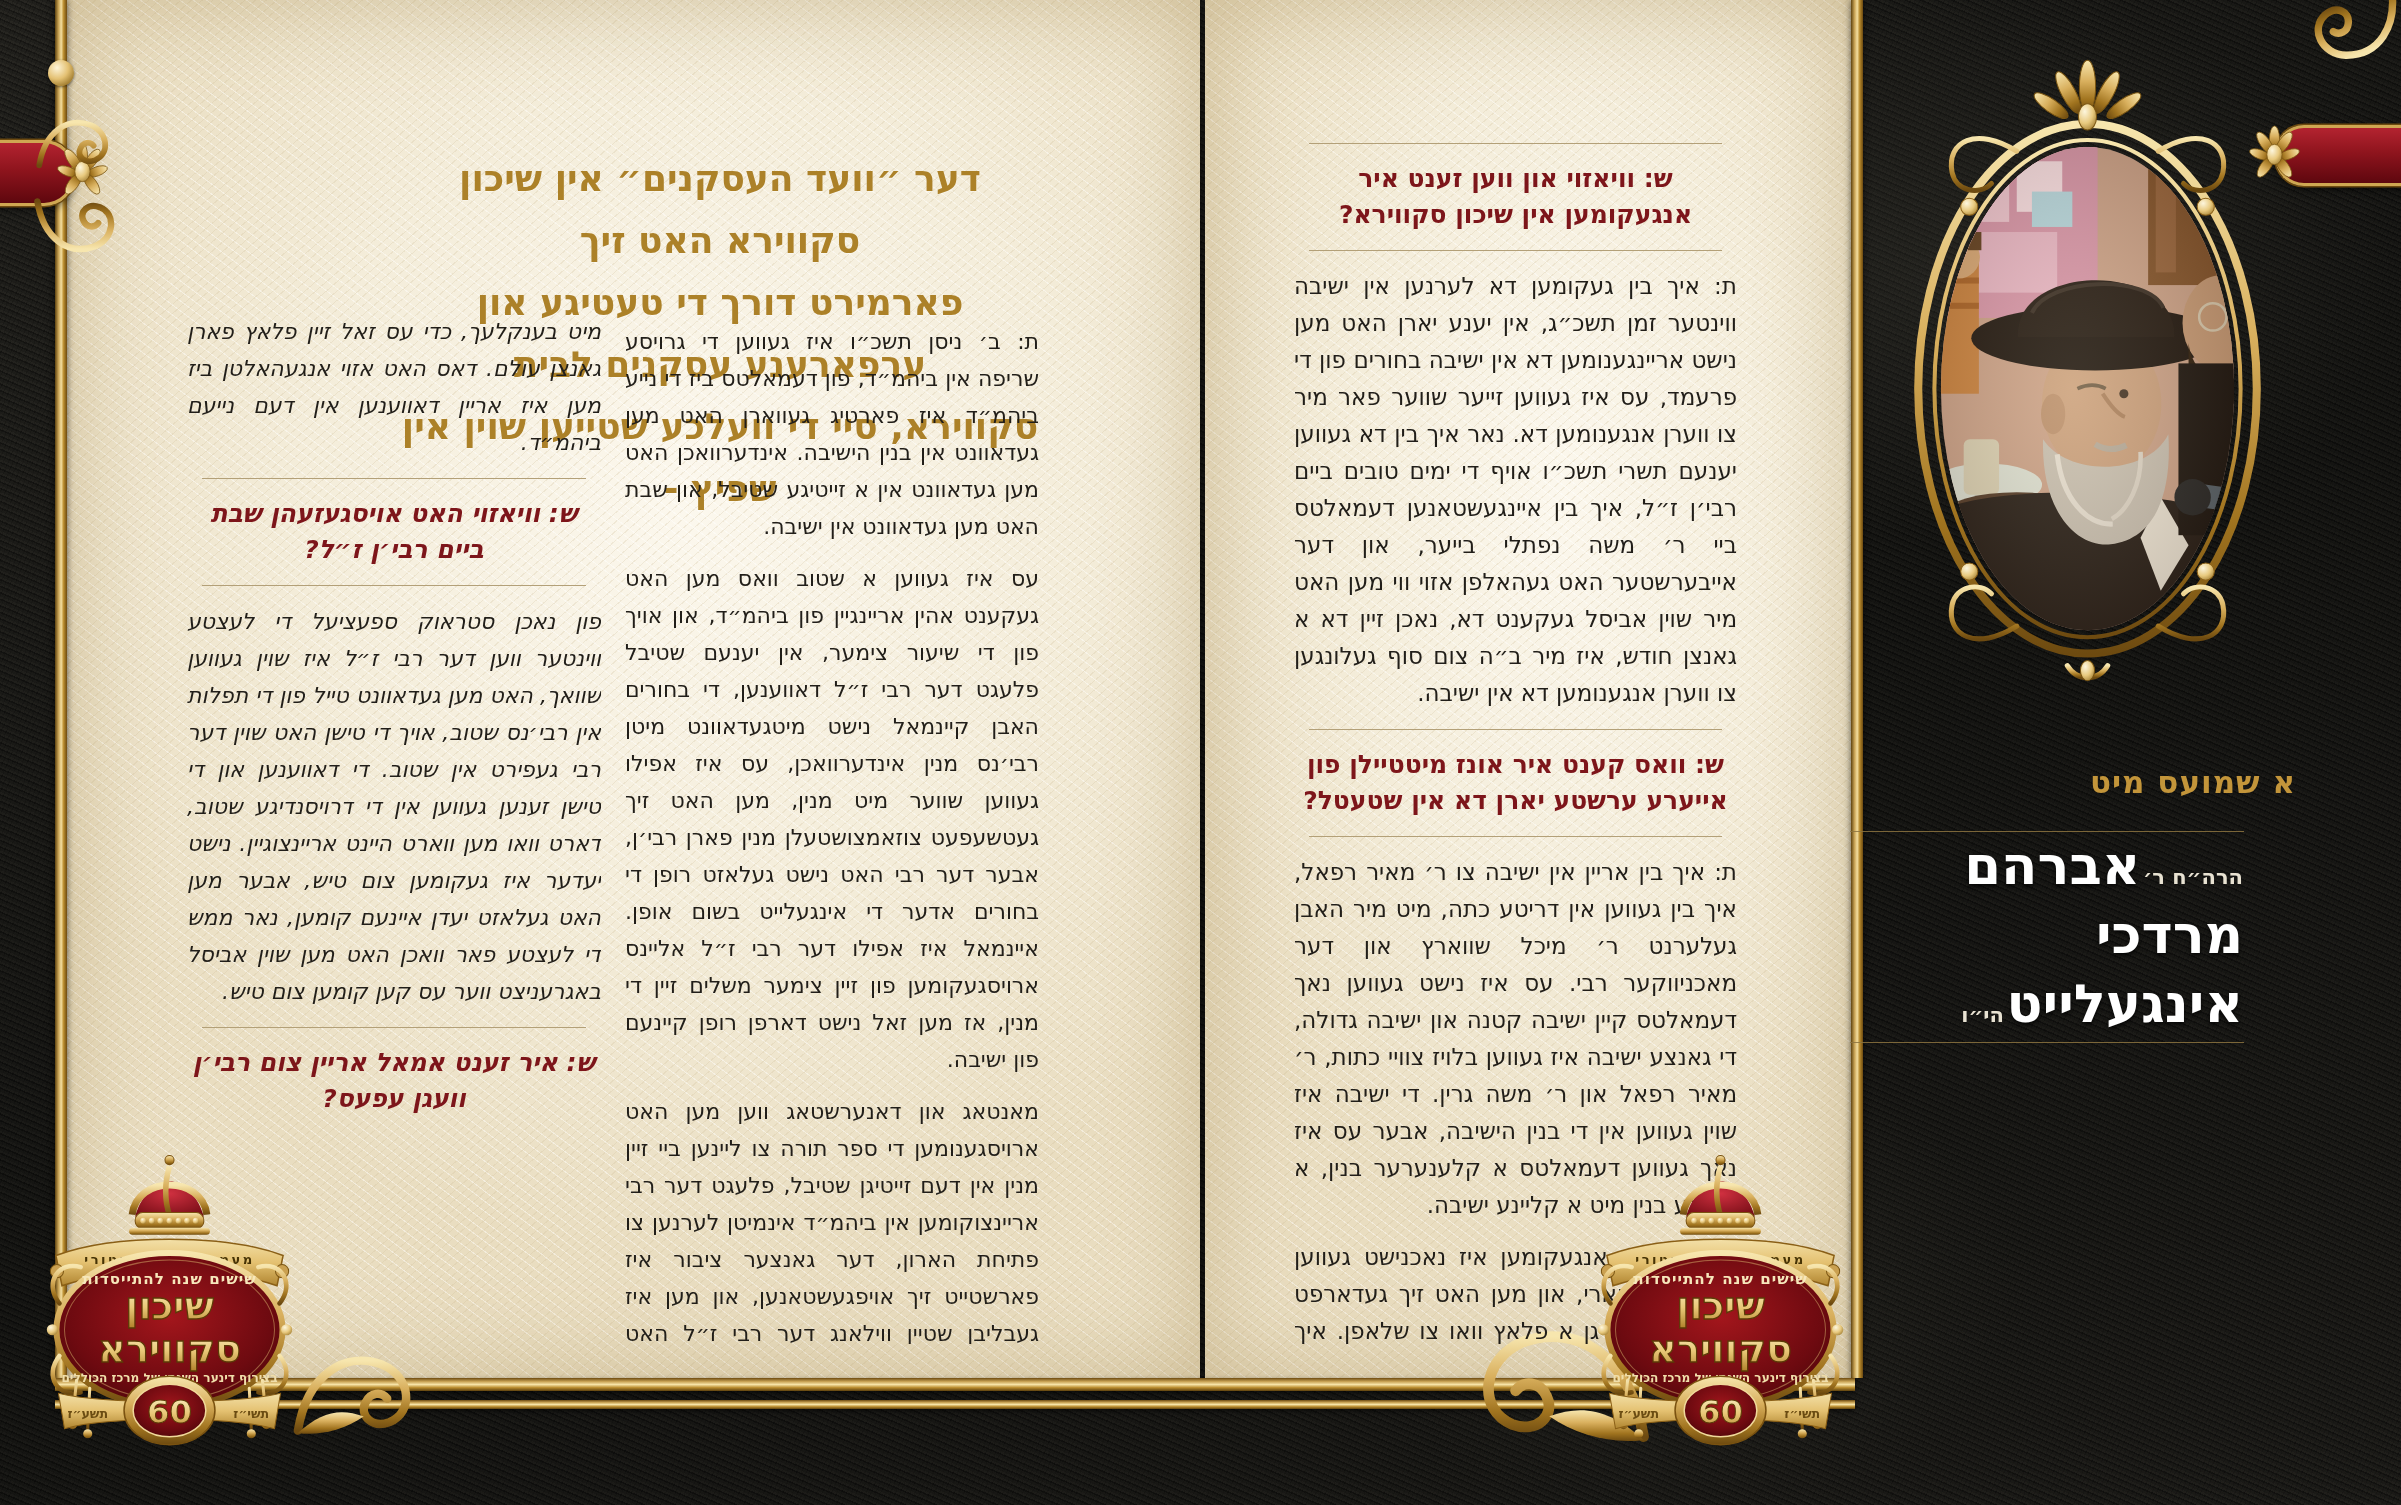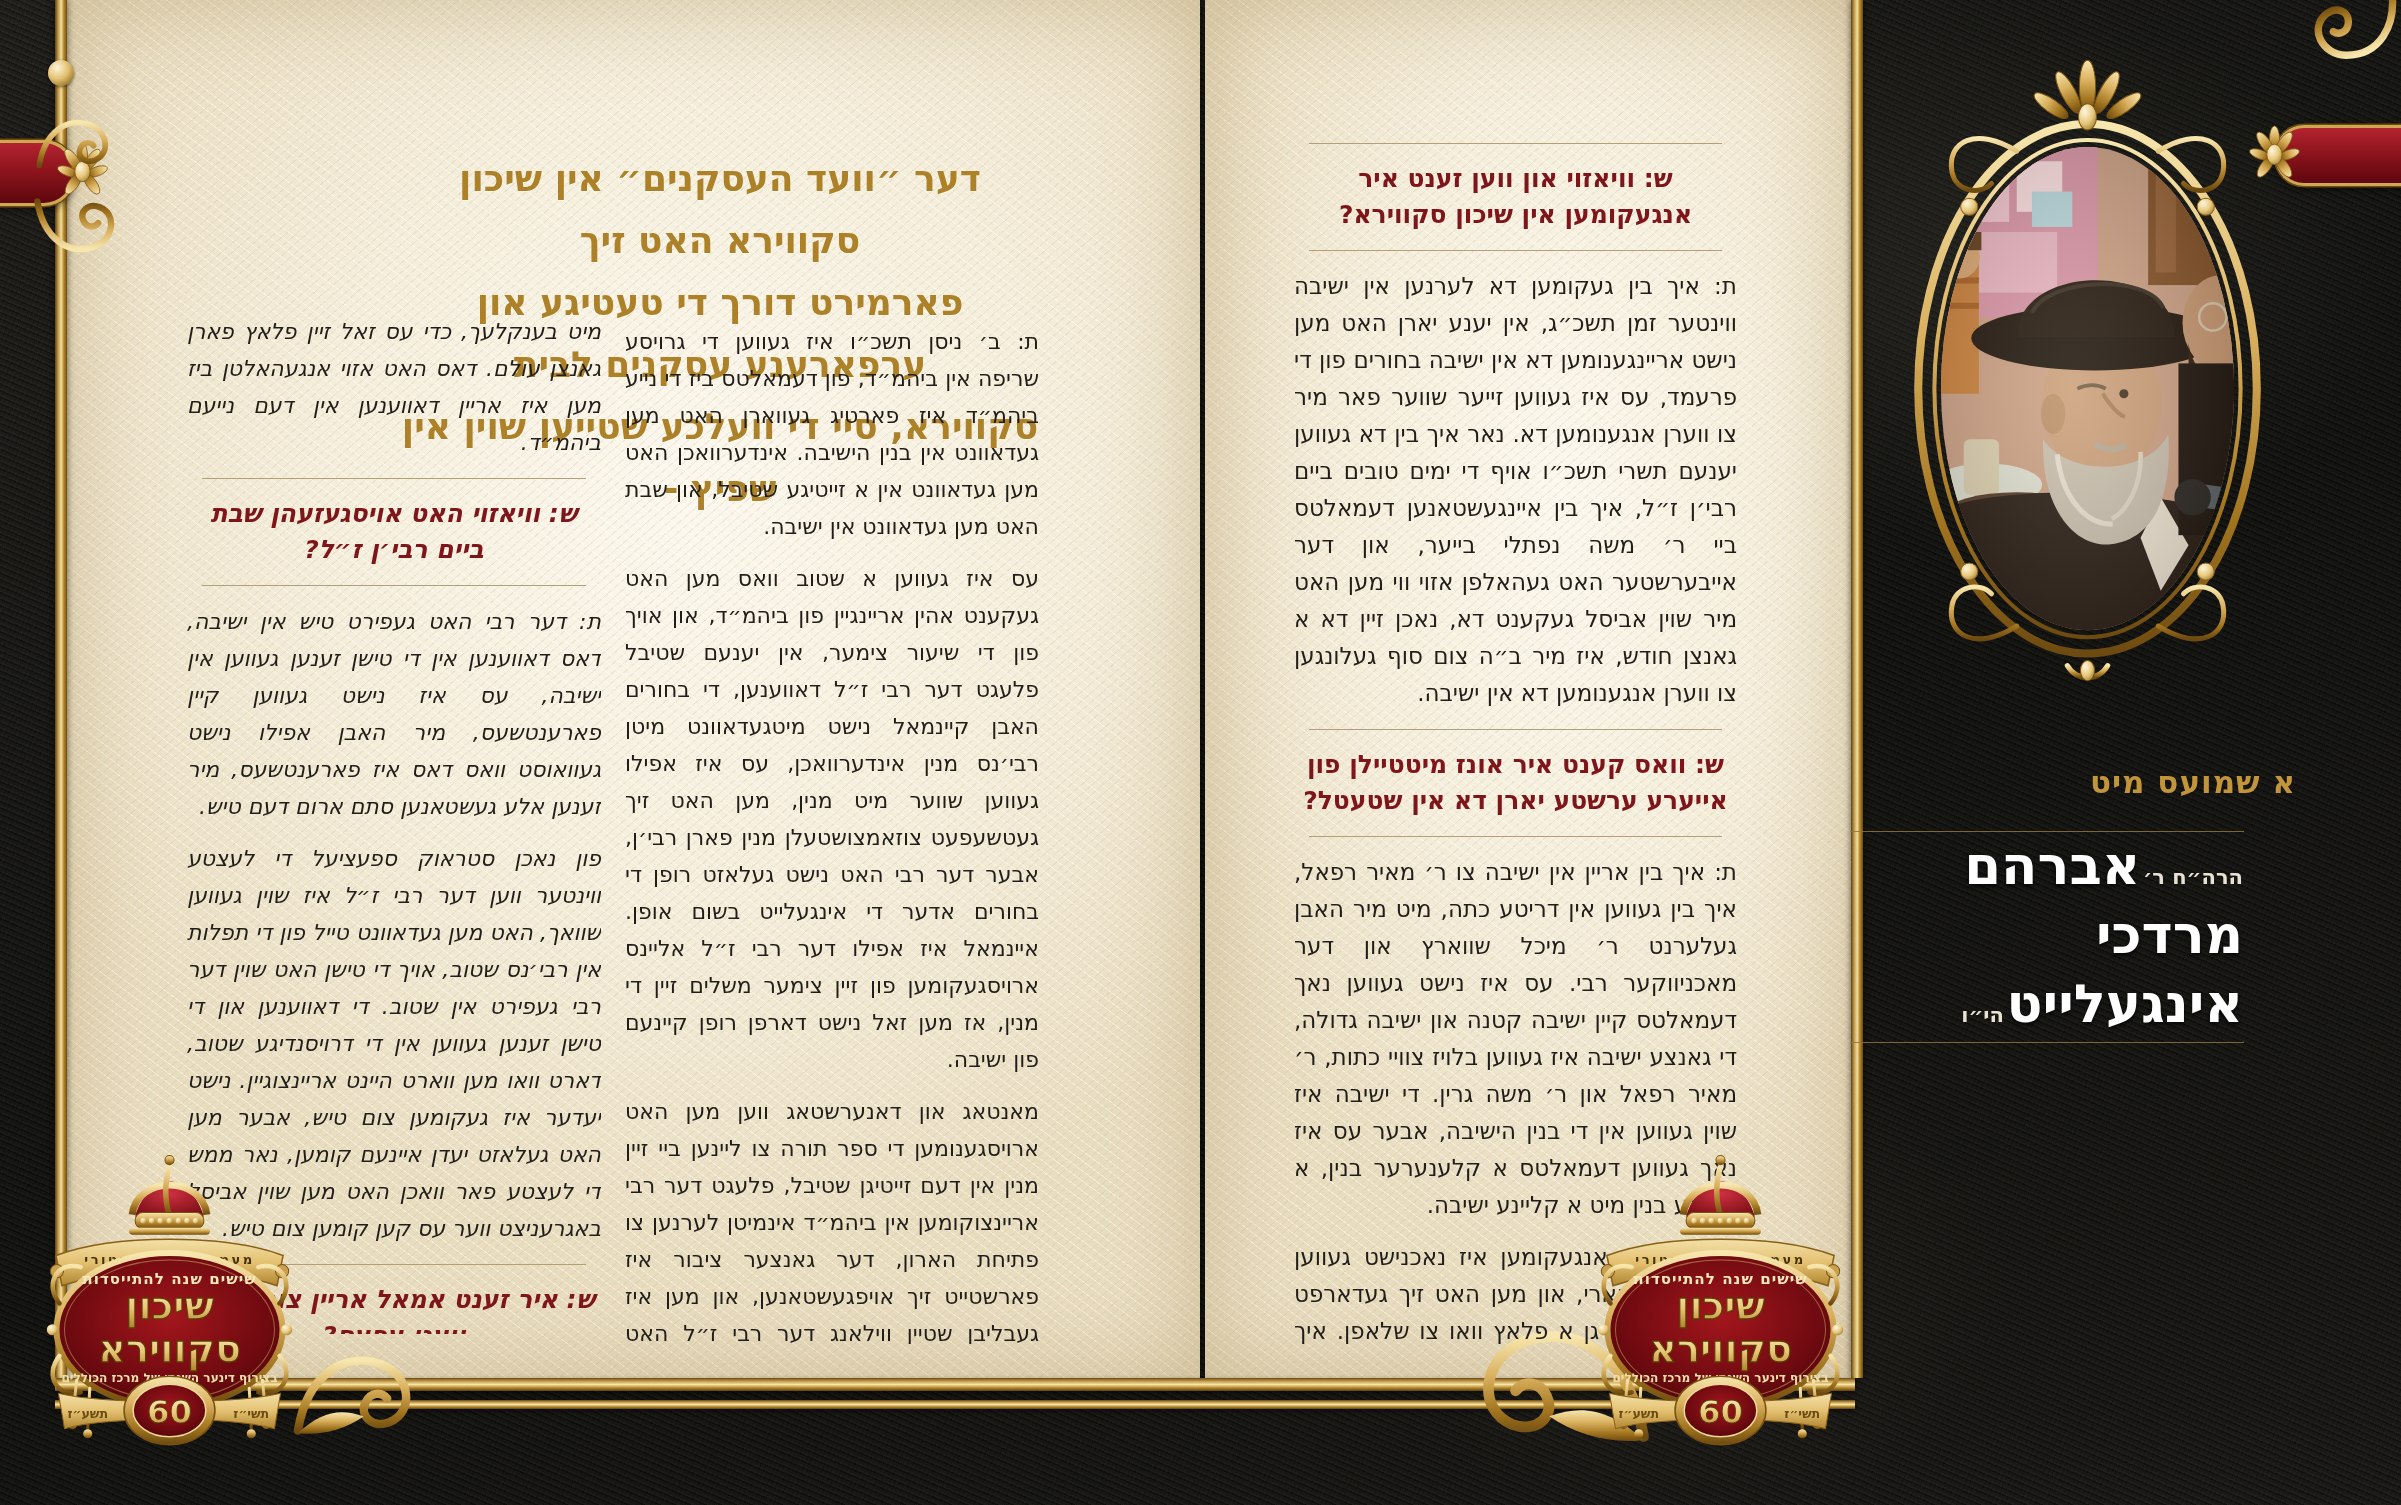--- a/index.html
+++ b/index.html
@@ -179,21 +179,20 @@
     <p>עס איז געווען א שטוב וואס מען האט געקענט אהין אריינגיין פון ביהמ״ד, און אויך פון די שיעור צימער, אין יענעם שטיבל פלעגט דער רבי ז״ל דאווענען, די בחורים האבן קיינמאל נישט מיטגעדאוונט מיטן רבי׳נס מנין אינדערוואכן, עס איז אפילו געווען שווער מיט מנין, מען האט זיך געטשעפעט צוזאמצושטעלן מנין פארן רבי׳ן, אבער דער רבי האט נישט געלאזט רופן די בחורים אדער די אינגעלייט בשום אופן. איינמאל איז אפילו דער רבי ז״ל אליינס ארויסגעקומען פון זיין צימער משלים זיין די מנין, אז מען זאל נישט דארפן רופן קיינעם פון ישיבה.</p>
     <p>מאנטאג און דאנערשטאג ווען מען האט ארויסגענומען די ספר תורה צו ליינען ביי זיין מנין אין דעם זייטיגן שטיבל, פלעגט דער רבי אריינצוקומען אין ביהמ״ד אינמיטן לערנען צו פתיחת הארון, דער גאנצער ציבור איז פארשטייט זיך אויפגעשטאנען, און מען איז געבליבן שטיין ווילאנג דער רבי ז״ל האט געזאגט בריך שמיה, ביז מען האט ארויסגעטראגן דעם ספר תורה פון ביהמ״ד.</p>
 
   </div>
 
   <div class="abs col col-outer">
     <p>מיט בענקלעך, כדי עס זאל זיין פלאץ פארן גאנצן עולם. דאס האט אזוי אנגעהאלטן ביז מען איז אריין דאווענען אין דעם נייעם ביהמ״ד.</p>
     <div class="qline"></div>
     <div class="question">ש: וויאזוי האט אויסגעזעהן שבת ביים רבי׳ן ז״ל?</div>
     <div class="qline"></div>
-    <p>ת: דער רבי האט געפירט טיש אין ישיבה, דאס דאווענען אין די טישן זענען געווען אין ישיבה, עס איז נישט געווען קיין פארענטשעס, מיר האבן אפילו נישט געוואוסט וואס דאס איז פארענטשעס, מיר זענען אלע געשטאנען סתם ארום דעם טיש.</p>
     <p>פון נאכן סטראוק ספעציעל די לעצטע ווינטער ווען דער רבי ז״ל איז שוין געווען שוואך, האט מען געדאוונט טייל פון די תפלות אין רבי׳נס שטוב, אויך די טישן האט שוין דער רבי געפירט אין שטוב. די דאווענען און די טישן זענען געווען אין די דרויסנדיגע שטוב, דארט וואו מען ווארט היינט אריינצוגיין. נישט יעדער איז געקומען צום טיש, אבער מען האט געלאזט יעדן איינעם קומען, נאר ממש די לעצטע פאר וואכן האט מען שוין אביסל באגרעניצט ווער עס קען קומען צום טיש.</p>
     <div class="qline"></div>
     <div class="question">ש: איר זענט אמאל אריין צום רבי׳ן וועגן עפעס?</div>
 
   </div>
 
   <div class="abs col col-right">
     <div class="qline"></div>
     <div class="question">ש: וויאזוי און ווען זענט איר אנגעקומען אין שיכון סקווירא?</div>
     <div class="qline"></div>

